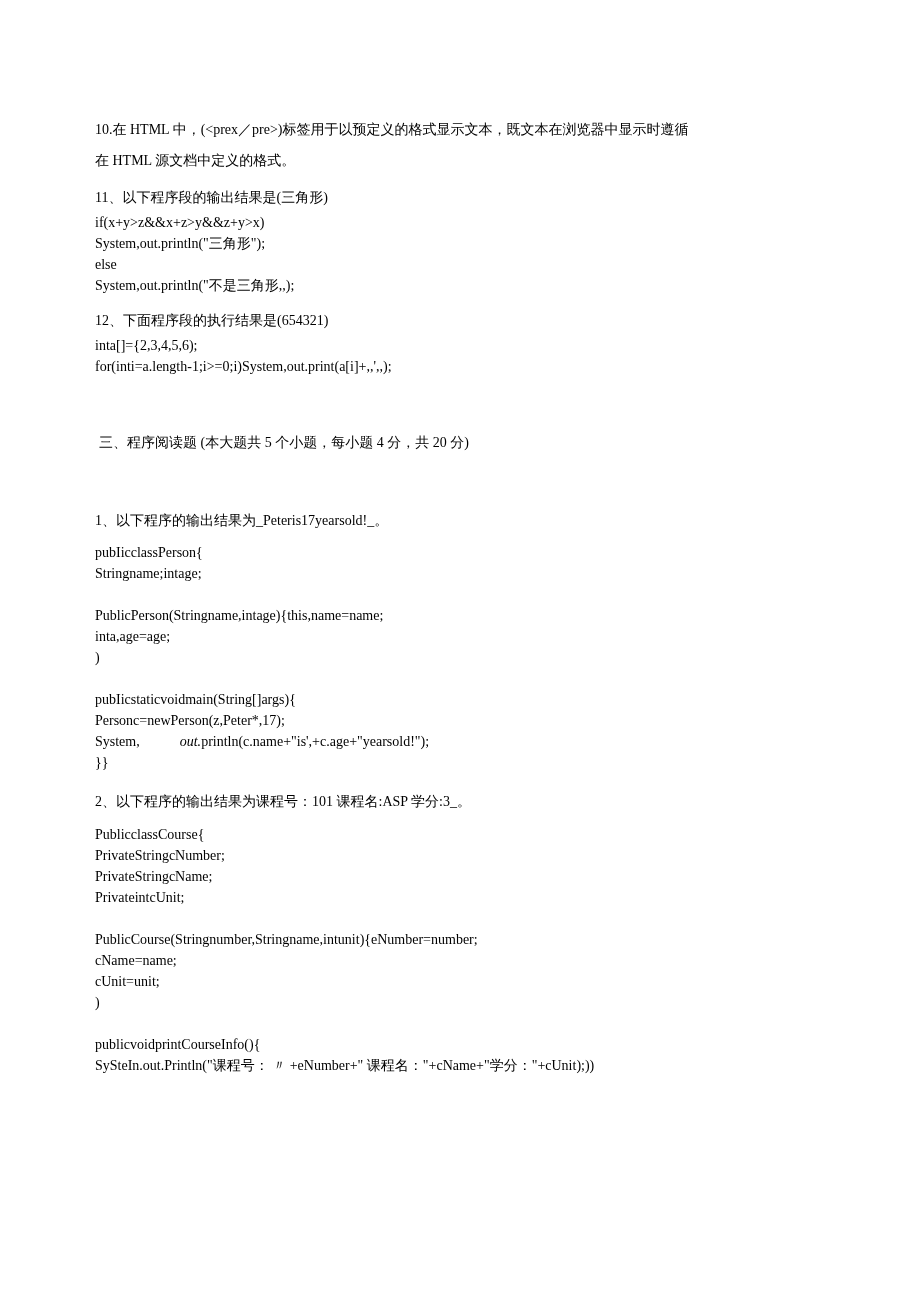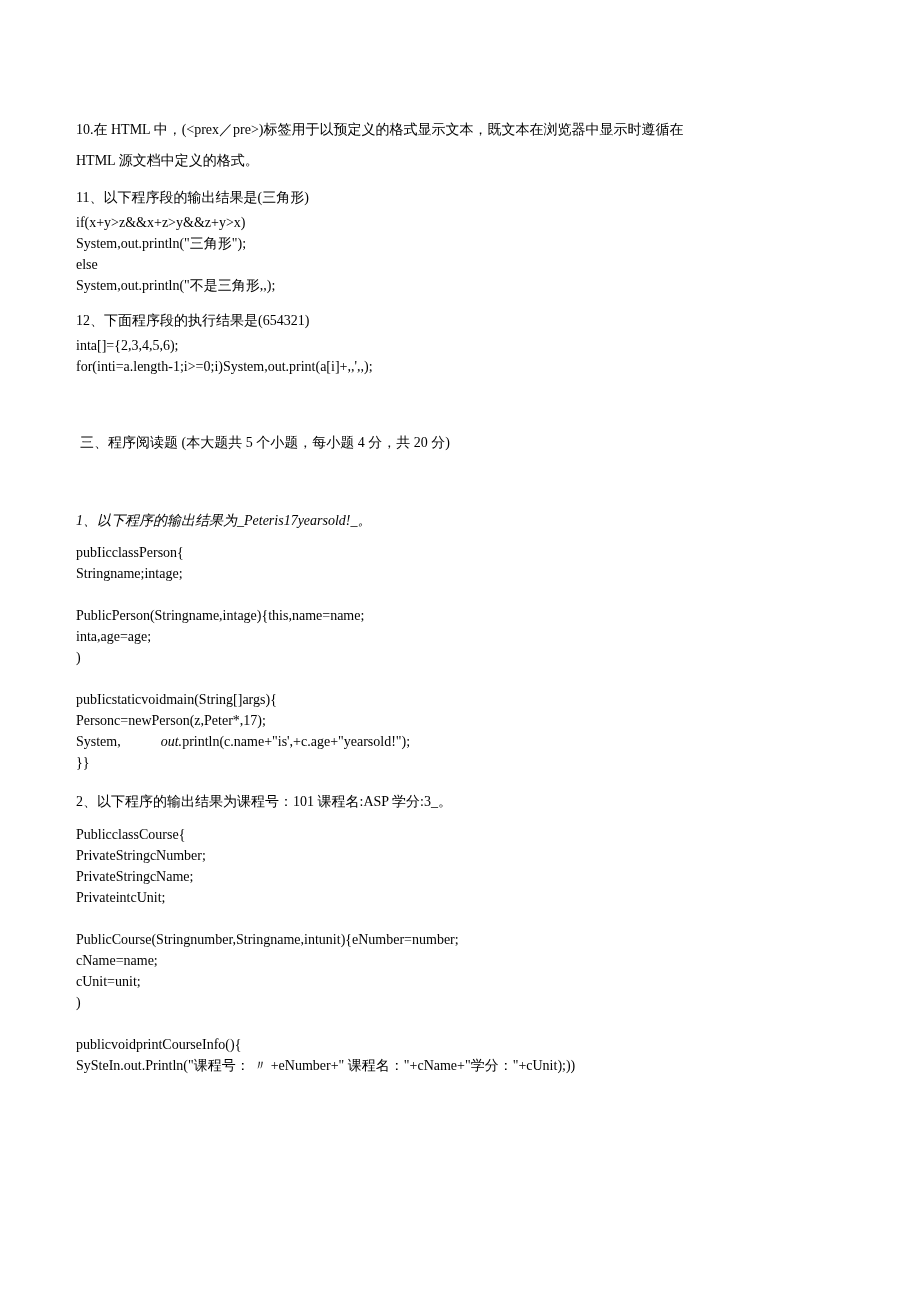--- a/index.html
+++ b/index.html
@@ -7,21 +7,21 @@
     margin: 0;
     padding: 0;
     font-family: "SimSun", "宋体", serif;
     font-size: 14px;
     color: #000000;
     line-height: 1.6;
   }
   .page {
     width: 816px;
     min-height: 1301px;
-    padding: 115px 115px 60px 76px;
+    padding: 115px 115px 60px 95px;
     box-sizing: border-box;
   }
   .para {
     margin: 0 0 10px 0;
   }
   .loose {
     line-height: 2.2;
   }
   .tight {
     line-height: 1.5;
@@ -35,21 +35,20 @@
   }
   .section-h {
     margin: 55px 0 34px 4px;
     font-weight: normal;
   }
   .q-head {
     margin: 18px 0 10px 0;
   }
   .q-head.first-q {
     margin-top: 56px;
-    font-style: italic;
   }
   .italic {
     font-style: italic;
     margin-left: 40px;
   }
 </style>
 </head>
 <body>
 
 <div class="page">

